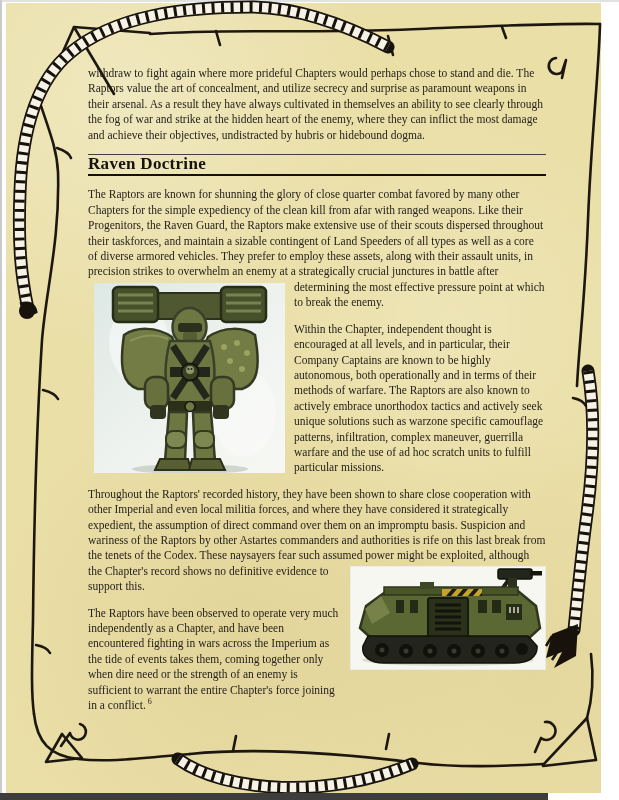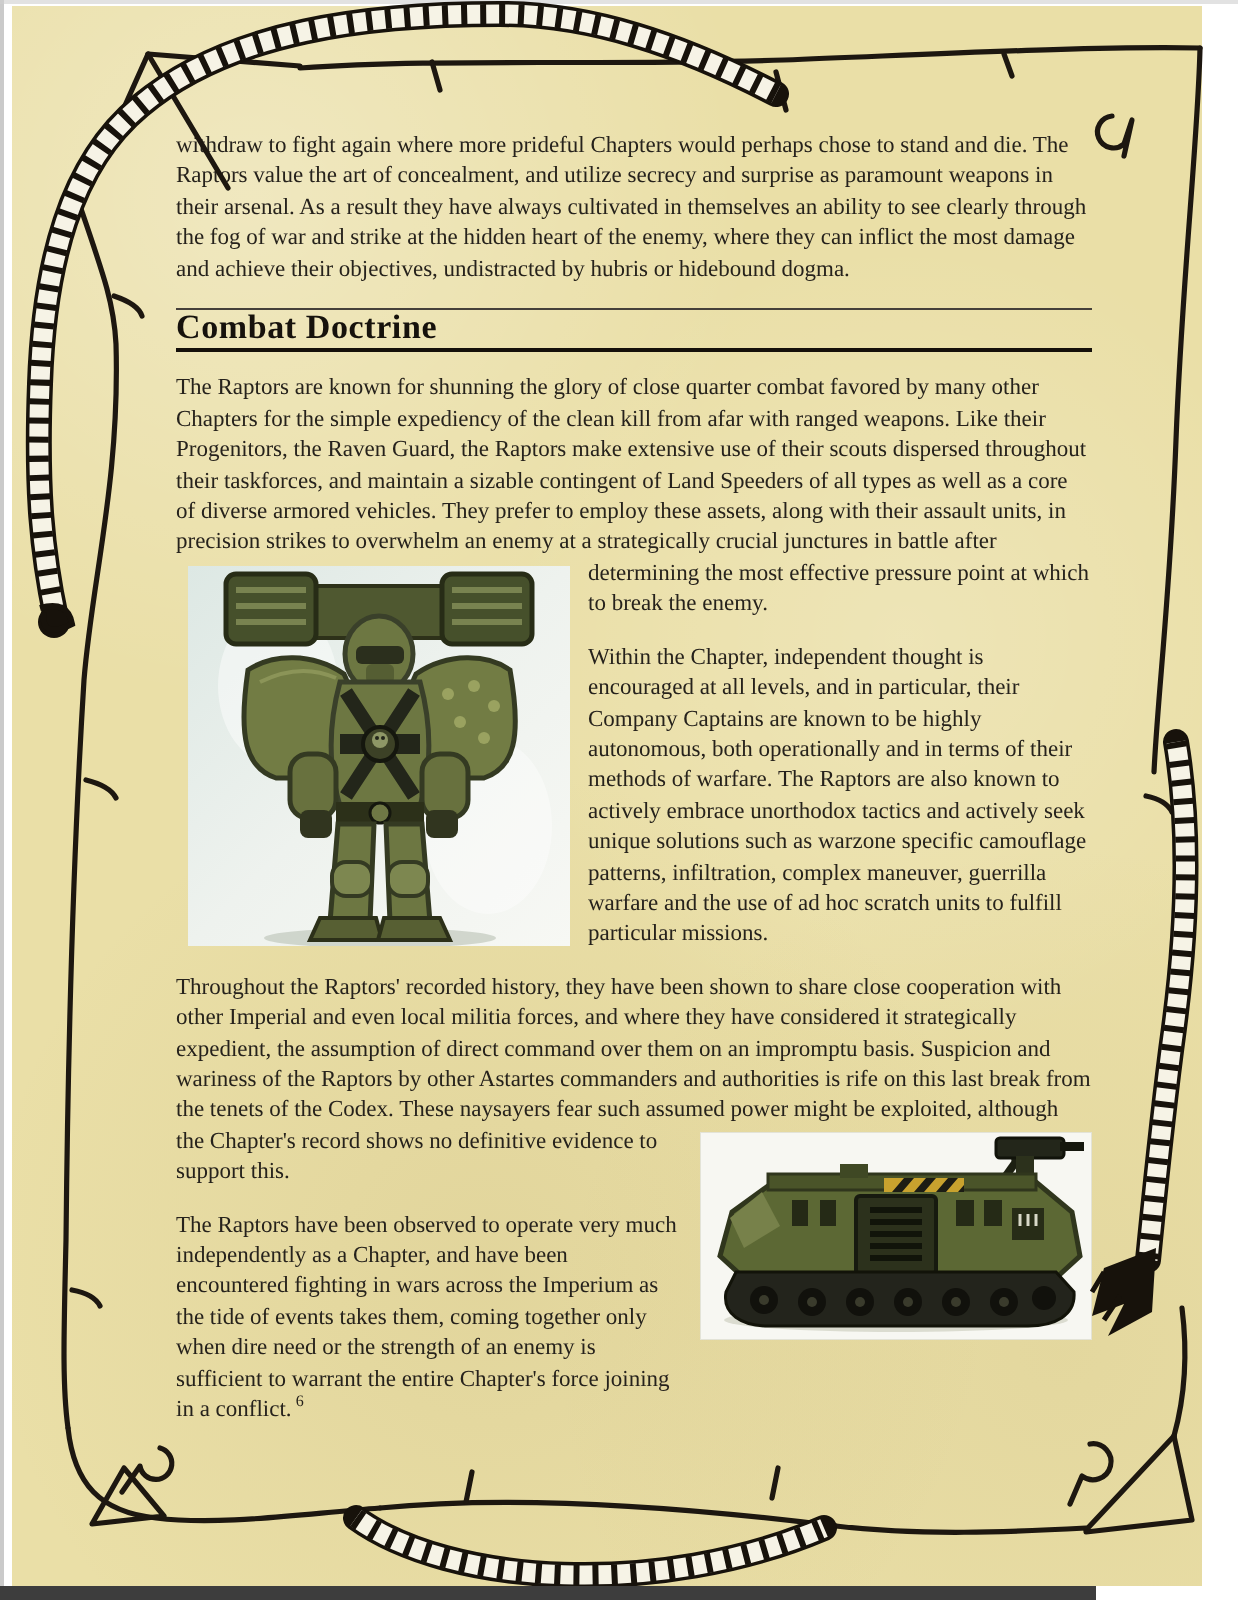--- a/index.html
+++ b/index.html
@@ -105,21 +105,21 @@
     </g>
     <g>
       <path d="M578 624 L552 634 L546 658 L562 652 L554 668 L576 656 Z" fill="#17120b"></path>
       <path d="M552 636 l-6 10 M560 648 l-8 12" stroke="#17120b" stroke-width="2.5"></path>
     </g>
   </svg>
 
   <div class="content">
     <p>withdraw to fight again where more prideful Chapters would perhaps chose to stand and die. The Raptors value the art of concealment, and utilize secrecy and surprise as paramount weapons in their arsenal. As a result they have always cultivated in themselves an ability to see clearly through the fog of war and strike at the hidden heart of the enemy, where they can inflict the most damage and achieve their objectives, undistracted by hubris or hidebound dogma.</p>
 
-    <h2 class="section-heading">Combat Doctrine</h2>
+    <h2 class="section-heading">Raven Doctrine</h2>
 
     <p><span>The Raptors are known for shunning the glory of close quarter combat favored by many other Chapters for the simple expediency of the clean kill from afar with ranged weapons. Like their Progenitors, the Raven Guard, the Raptors make extensive use of their scouts dispersed throughout their taskforces, and maintain a sizable contingent of Land Speeders of all types as well as a core of diverse armored vehicles. They prefer to employ these assets, along with their assault units, in precision strikes to overwhelm an enemy at a strategically crucial junctures in battle after determining the most effective pressure point </span><span class="fig fig-marine">
         <svg viewBox="0 0 191 190" aria-hidden="true">
           <defs>
             <linearGradient id="mbg" x1="0" y1="0" x2="1" y2="1">
               <stop offset="0" stop-color="#dde8e4"></stop>
                 <stop offset="0.5" stop-color="#eef2ee"></stop>
                 <stop offset="1" stop-color="#f7f8f4"></stop>
             </linearGradient>
           </defs>

